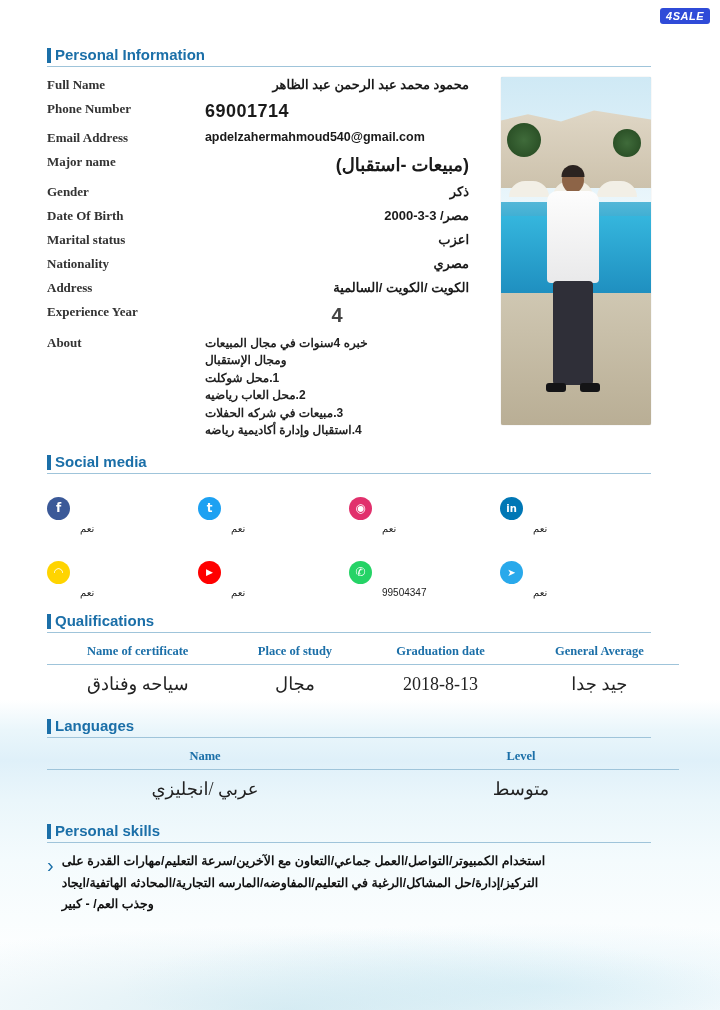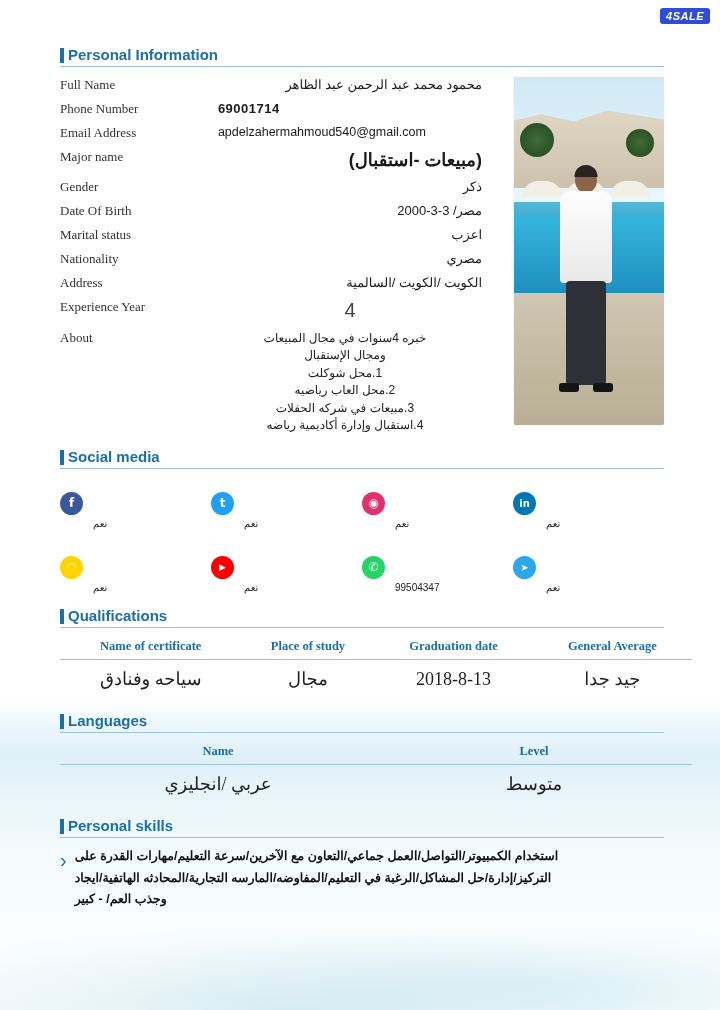--- a/index.html
+++ b/index.html
@@ -47,21 +47,21 @@
     color: #fff;
     font-size: 11px;
     font-weight: bold;
     font-style: italic;
     padding: 2px 6px;
     border-radius: 3px;
     letter-spacing: .5px;
   }
   .content {
     position: absolute;
-    left: 16px; top: 0;
+    left: 3px; top: 0;
     width: 692px;
   }
   .section-title {
     color: #1b6fa8;
     font-weight: bold;
     font-size: 15px;
     padding-left: 52px;
     position: relative;
     margin-bottom: 2px;
   }
@@ -86,43 +86,44 @@
     padding: 6px 0 0 0;
   }
   .pi-table {
     width: 440px;
     margin-left: 44px;
     border-collapse: collapse;
   }
   .pi-table td {
     vertical-align: top;
     padding: 4px 0 4px 0;
+    font-weight: bold;
   }
   .pi-label {
     width: 150px;
     font-size: 13px;
     color: #333;
     font-family: "Liberation Serif", serif;
   }
   .pi-val {
     font-size: 13px;
     color: #1a1a1a;
     direction: rtl;
     text-align: right;
     padding-right: 18px !important;
     width: 250px;
   }
   .pi-val.ltr { direction: ltr; text-align: left; }
-  .v-phone { font-size: 13px; font-weight: bold; letter-spacing: .5px; text-align: center; }
+  .v-phone { font-size: 18px; font-weight: bold; letter-spacing: .5px; text-align: center; }
   .v-email { font-size: 12.5px; }
   .v-major { font-size: 18px; font-weight: bold; }
   .v-exp { font-size: 20px; color: #444; text-align: center; }
   .about-lines {
     direction: rtl;
-    text-align: center;
+    text-align: left;
     font-size: 12px;
     line-height: 1.45;
     color: #222;
     padding-right: 10px;
   }
   .photo {
     position: absolute;
     right: 44px;
     top: 10px;
     width: 150px;

